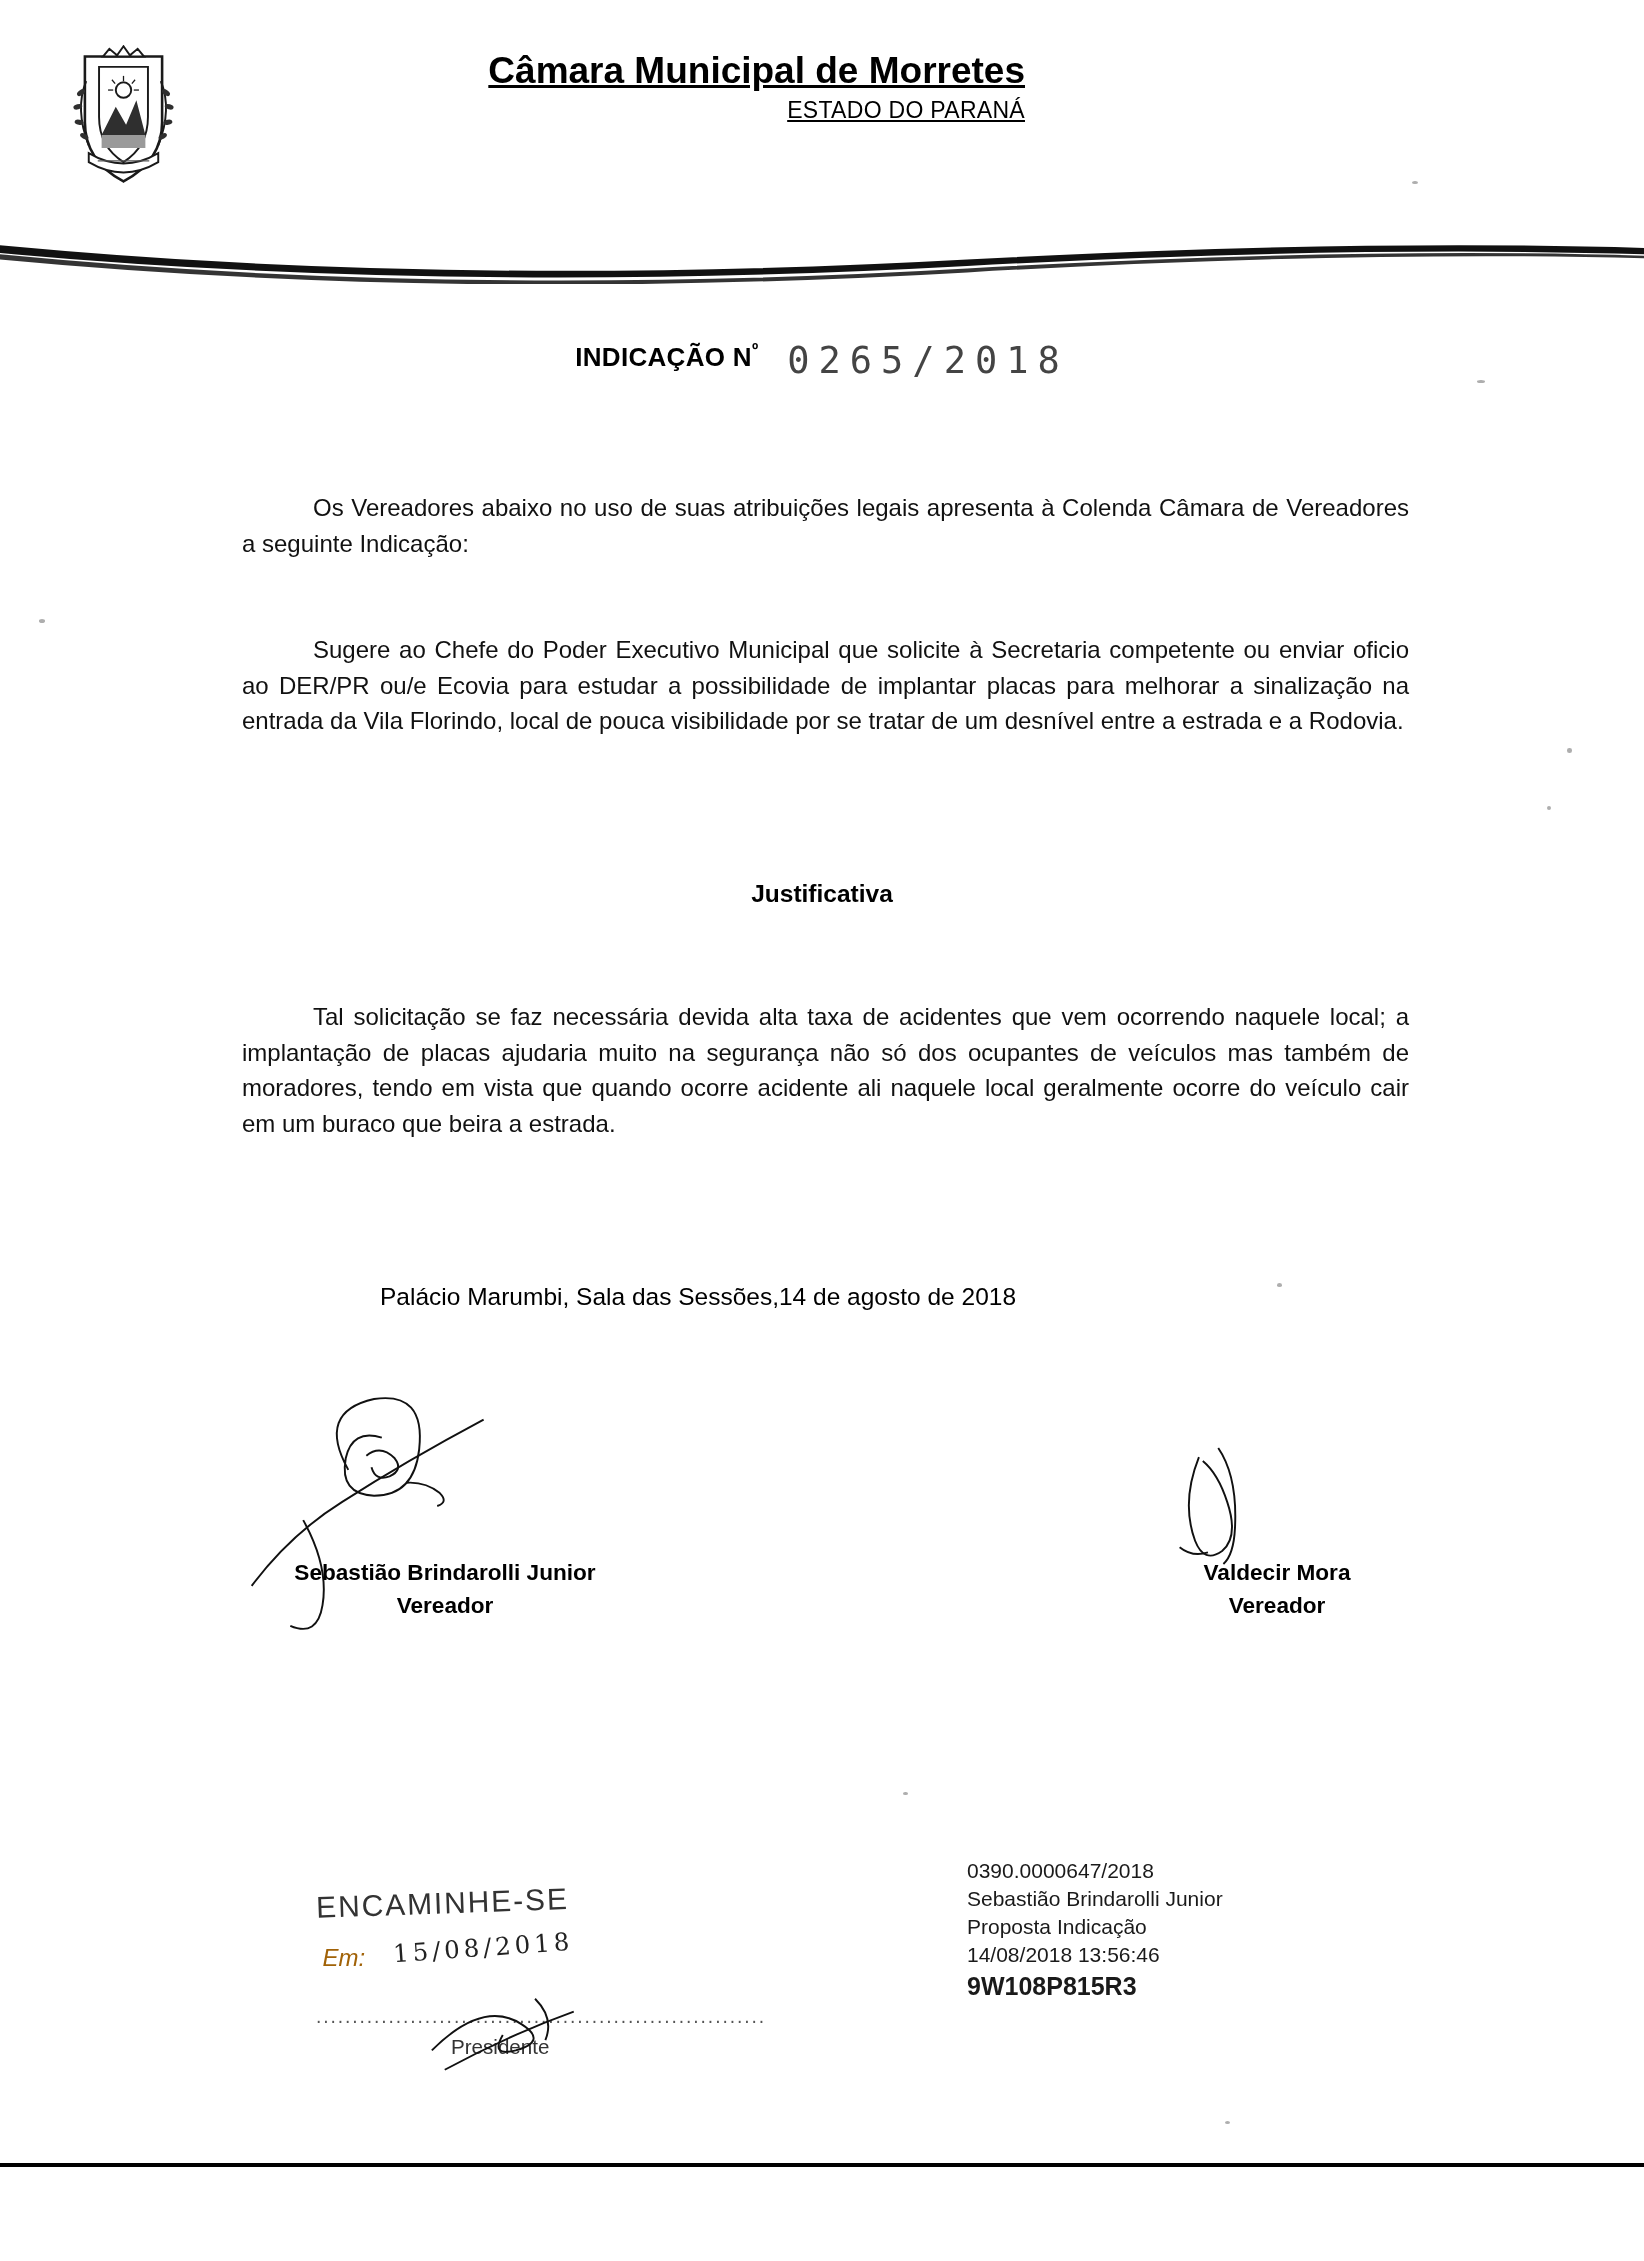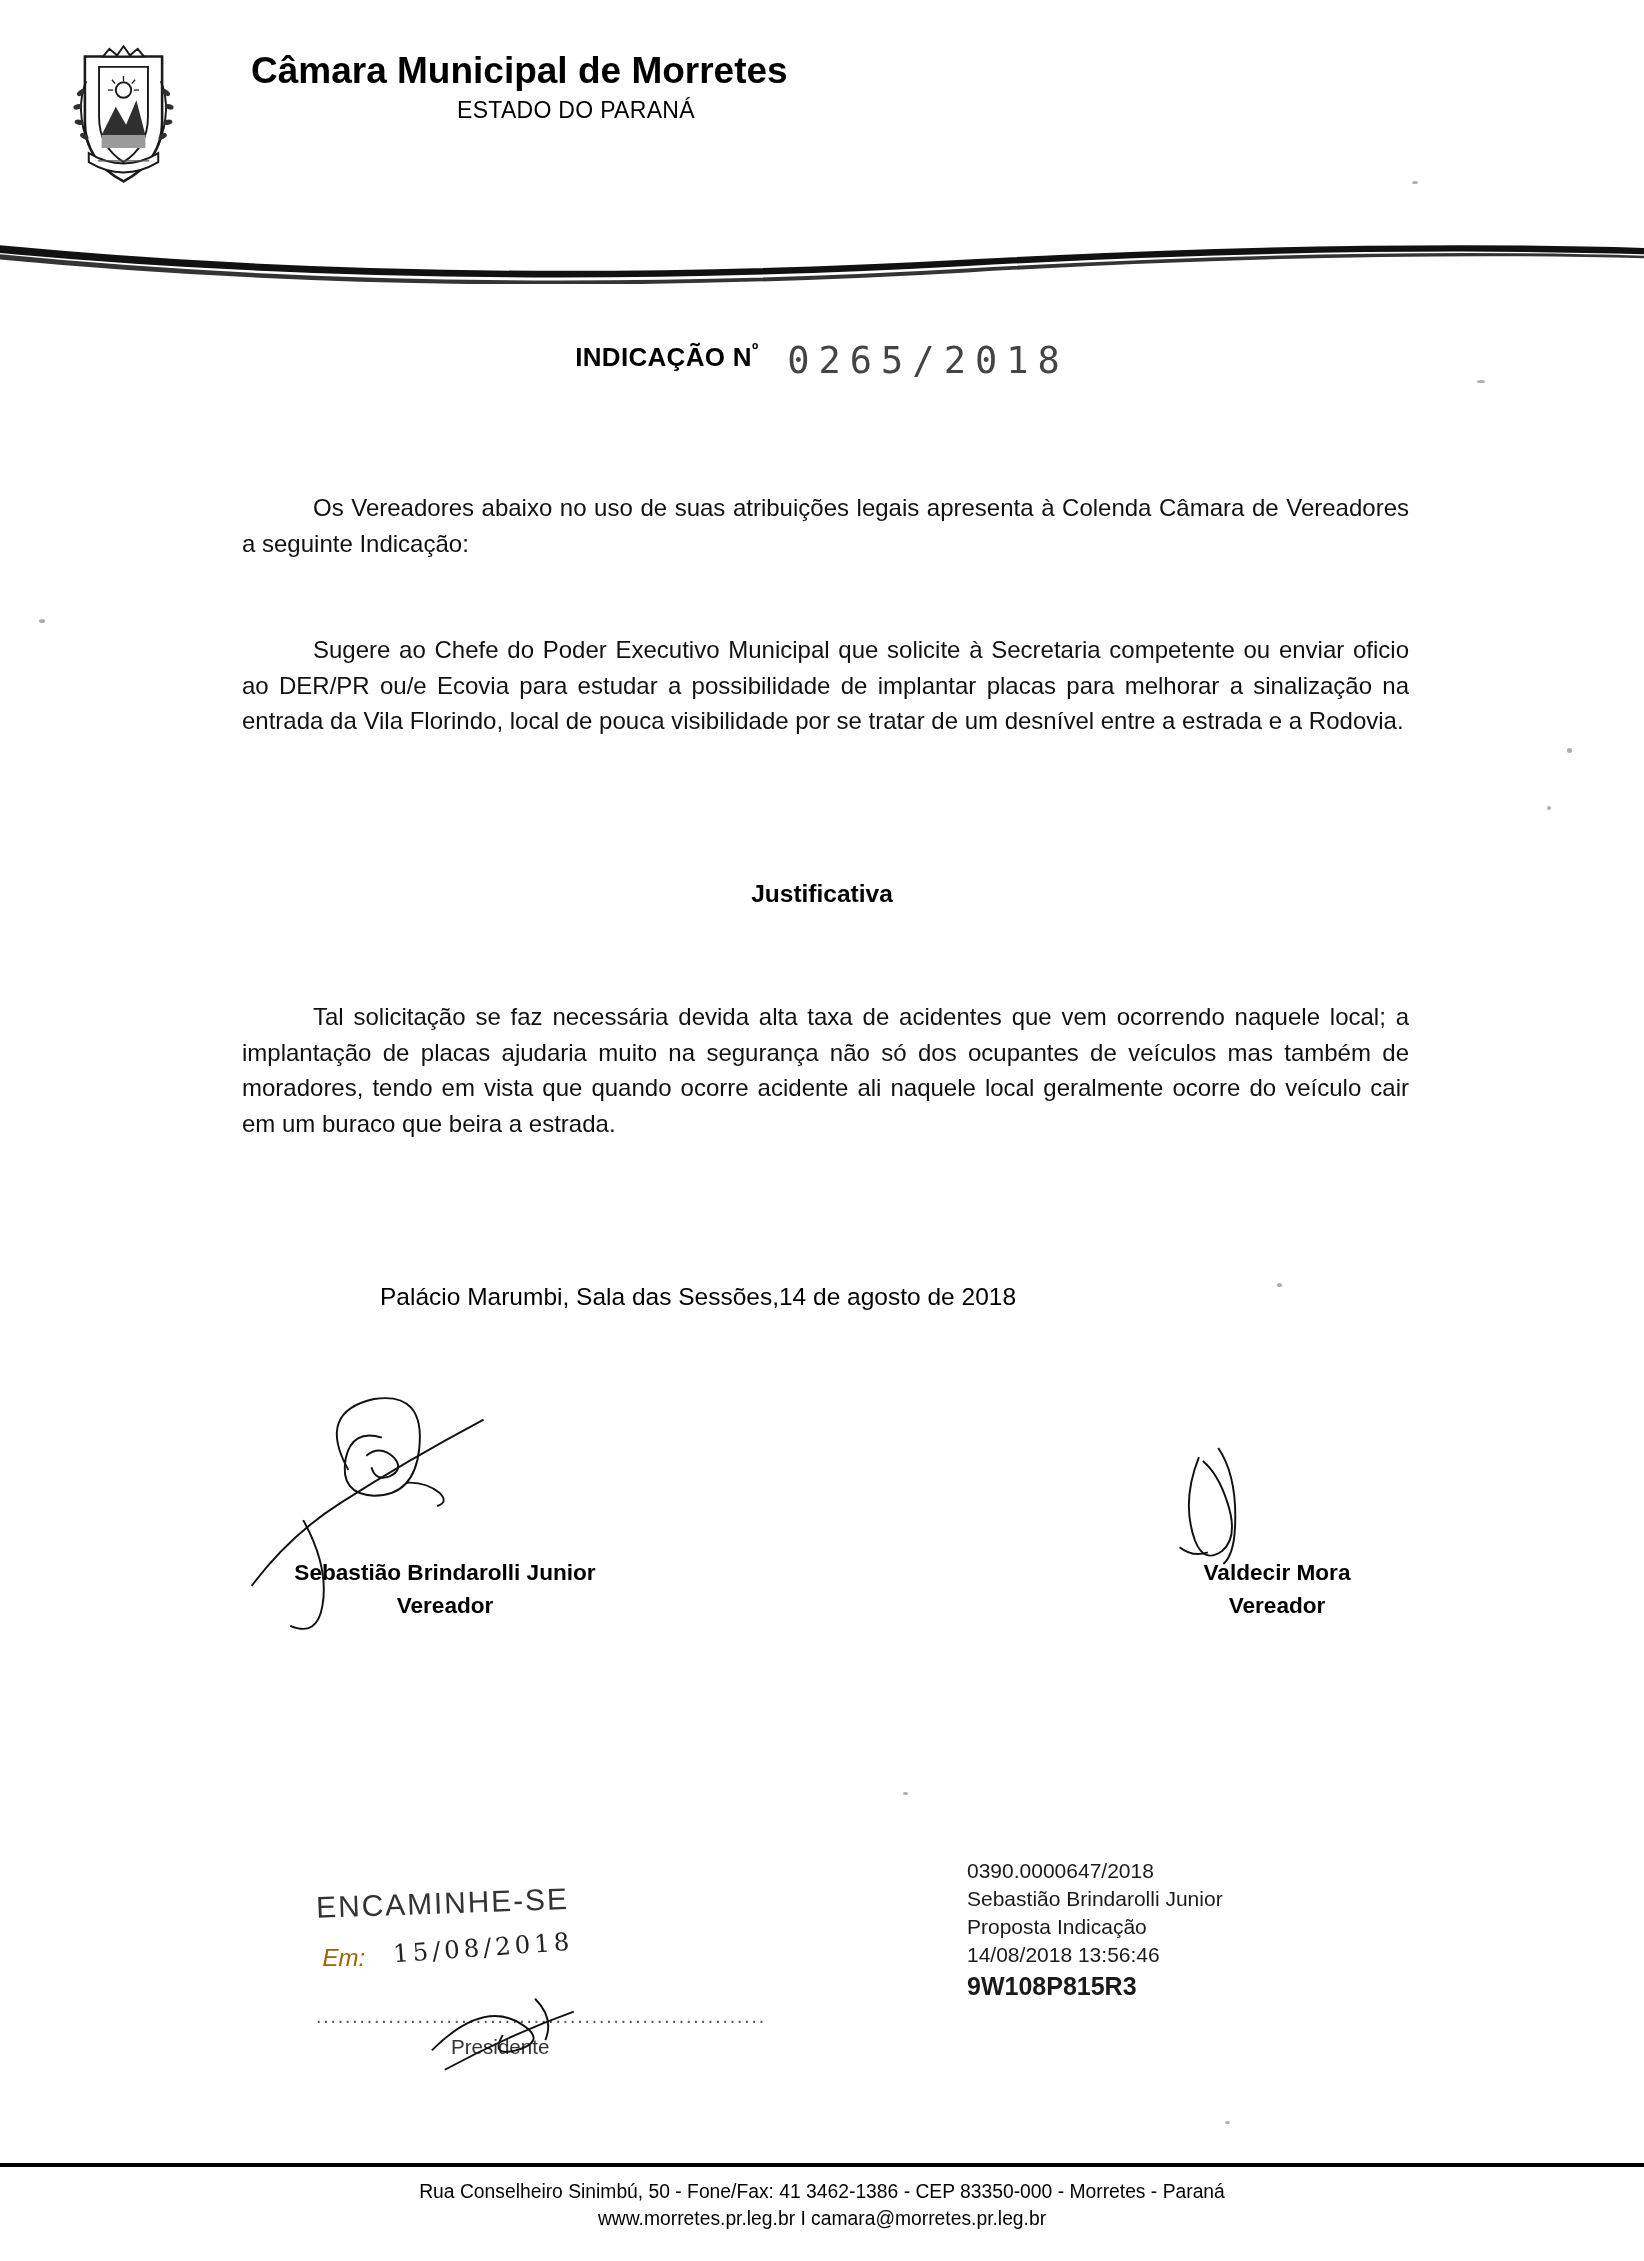--- a/index.html
+++ b/index.html
@@ -34,21 +34,22 @@
     width: 103px;
     height: 148px;
   }
   .crest svg { display: block; }
 
   .header-text {
     position: absolute;
     left: 251px;
     top: 13px;
     width: 774px;
-    text-align: left;
+    text-align: right;
+    text-decoration: underline;
   }
   .header-title {
     font-size: 37px;
     font-weight: bold;
     letter-spacing: 0px;
     line-height: 1.05;
     white-space: nowrap;
   }
   .header-sub {
     font-size: 23px;
@@ -377,24 +378,20 @@
 
   <div class="protocol">
     <div>0390.0000647/2018</div>
     <div>Sebastião Brindarolli Junior</div>
     <div>Proposta Indicação</div>
     <div>14/08/2018 13:56:46</div>
     <div class="bold">9W108P815R3</div>
   </div>
 
   <div class="footer-rule"></div>
-  <div class="footer">
-    <div>Rua Conselheiro Sinimbú, 50 - Fone/Fax: 41 3462-1386 - CEP 83350-000 - Morretes - Paraná</div>
-    <div>www.morretes.pr.leg.br  I  camara@morretes.pr.leg.br</div>
-  </div>
 
   <div class="speck" style="left:39px;  top:619px;  width:6.4px; height:3.9px;"></div>
   <div class="speck" style="left:1477px; top:380px; width:7.7px; height:3.2px;"></div>
   <div class="speck" style="left:1567px; top:748px; width:4.5px;  height:4.5px;"></div>
   <div class="speck" style="left:1547px; top:806px; width:3.9px;  height:3.9px;"></div>
   <div class="speck" style="left:1412px; top:181px;  width:5.8px;  height:3.2px;"></div>
   <div class="speck" style="left:1277px; top:1283px; width:5.2px;  height:3.9px;"></div>
   <div class="speck" style="left:1225px; top:2121px; width:5.2px;  height:3.2px;"></div>
   <div class="speck" style="left:903px; top:1792px; width:4.5px;  height:3.2px;"></div>
 

